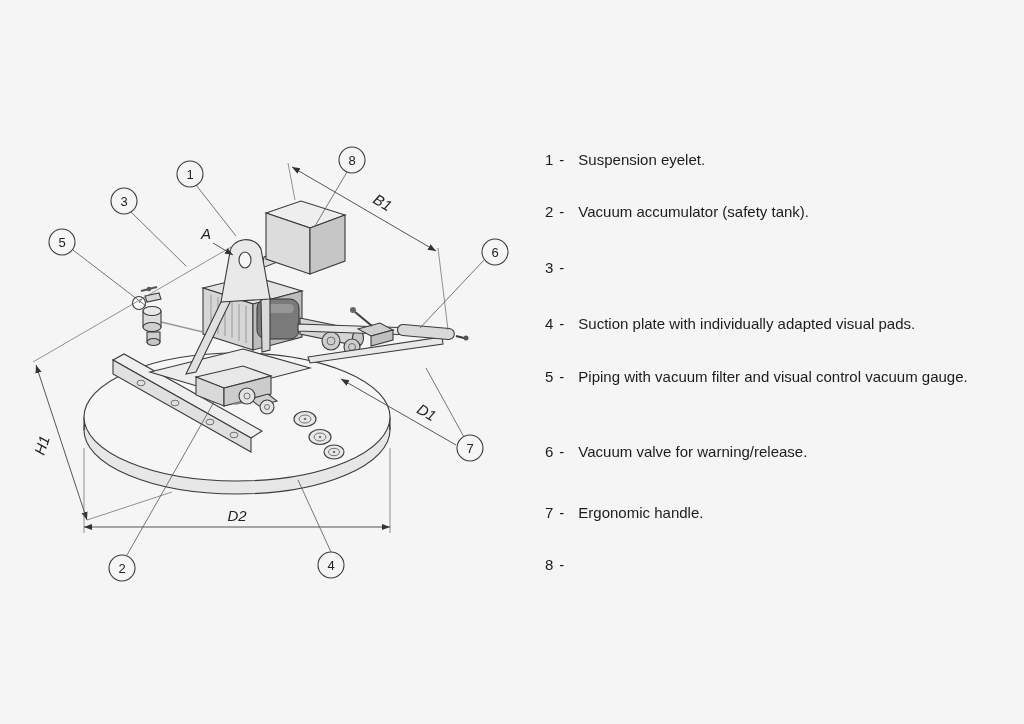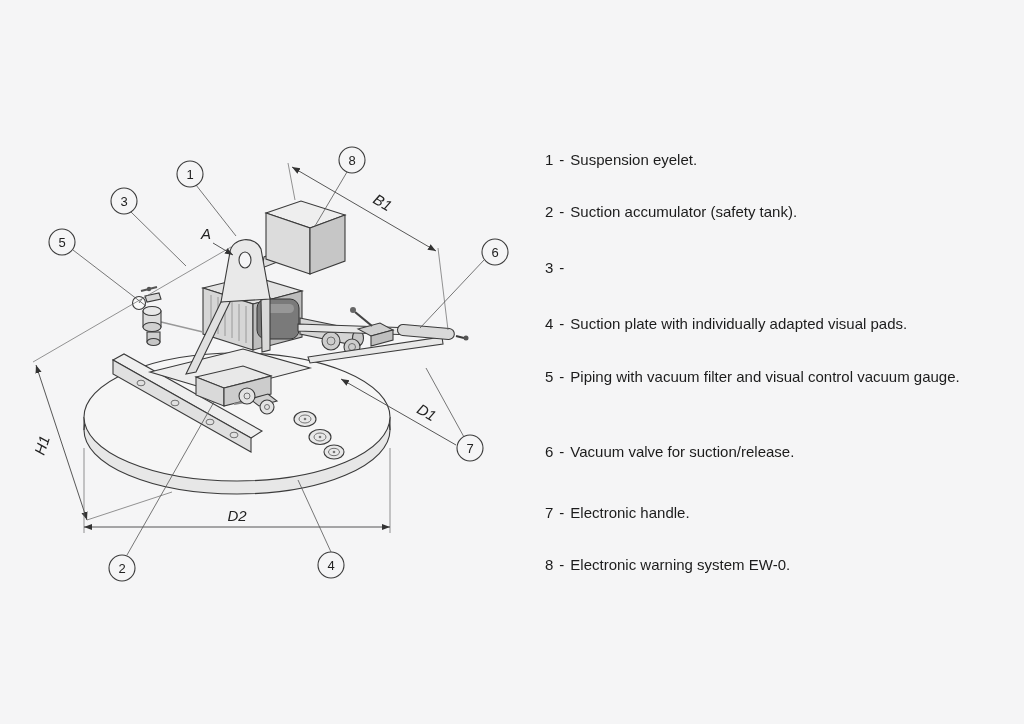--- a/index.html
+++ b/index.html
@@ -11,21 +11,21 @@
   .stage{position:relative;width:1024px;height:724px;background:#f5f5f6;}
   .drawing{position:absolute;left:0;top:0;}
   .legend{
     position:absolute;left:545px;top:0;width:462px;height:724px;
     color:#1c1c1c;font-size:15px;
   }
   .legend-item{
     position:absolute;left:0;display:flex;gap:6px;line-height:19px;
   }
   .legend-num{white-space:nowrap;}
-  .legend-text{display:inline-block;max-width:396px;}
+  .legend-text{display:inline-block;max-width:396px;margin-left:8px;}
   .callout-num{font-family:"Liberation Sans",sans-serif;font-size:13px;fill:#222;}
   .dim-label{font-family:"Liberation Sans",sans-serif;font-style:italic;font-size:15px;fill:#222;}
   .outline{stroke:#3b3b3b;stroke-width:1.1;}
   .thin{stroke:#555;stroke-width:0.8;fill:none;}
   .ext{stroke:#666;stroke-width:0.7;fill:none;}
   .dim{stroke:#444;stroke-width:0.9;fill:none;}
 </style>
 </head>
 <body>
 
@@ -233,46 +233,45 @@
 
   <div class="legend">
     <div class="legend-item" style="top:150px">
       <span class="legend-num">1</span>
       <span class="legend-sep">-</span>
       <span class="legend-text">Suspension eyelet.</span>
     </div>
     <div class="legend-item" style="top:202px">
       <span class="legend-num">2</span>
       <span class="legend-sep">-</span>
-      <span class="legend-text">Suction accumulator (safety tank).</span>
+      <span class="legend-text">Vacuum accumulator (safety tank).</span>
     </div>
     <div class="legend-item" style="top:258px">
       <span class="legend-num">3</span>
       <span class="legend-sep">-</span>
     </div>
     <div class="legend-item" style="top:314px">
       <span class="legend-num">4</span>
       <span class="legend-sep">-</span>
       <span class="legend-text">Suction plate with individually adapted visual pads.</span>
     </div>
     <div class="legend-item" style="top:367px">
       <span class="legend-num">5</span>
       <span class="legend-sep">-</span>
       <span class="legend-text">Piping with vacuum filter and visual control vacuum gauge.</span>
     </div>
     <div class="legend-item" style="top:442px">
       <span class="legend-num">6</span>
       <span class="legend-sep">-</span>
-      <span class="legend-text">Vacuum valve for suction/release.</span>
+      <span class="legend-text">Vacuum valve for warning/release.</span>
     </div>
     <div class="legend-item" style="top:503px">
       <span class="legend-num">7</span>
       <span class="legend-sep">-</span>
-      <span class="legend-text">Electronic handle.</span>
+      <span class="legend-text">Ergonomic handle.</span>
     </div>
     <div class="legend-item" style="top:555px">
       <span class="legend-num">8</span>
       <span class="legend-sep">-</span>
-      <span class="legend-text">Electronic warning system EW-0.</span>
     </div>
   </div>
 
 </div>
 
 </body></html>

